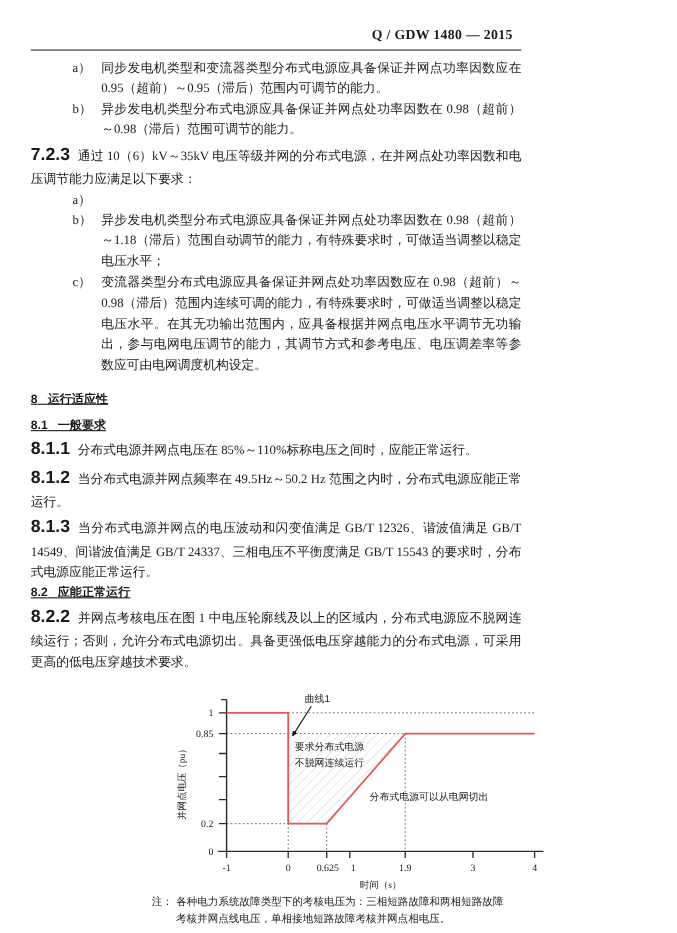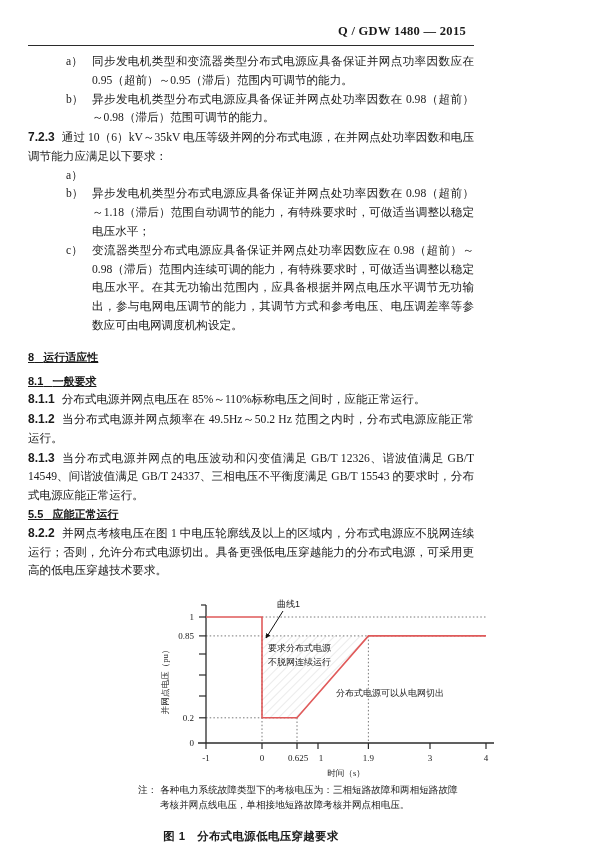--- a/index.html
+++ b/index.html
@@ -72,21 +72,21 @@
   .sec-gap-lg { height: 13px; }
   .sec-gap-sm { height: 6px; }
   .runline {
     margin: 0;
     text-align: justify;
     text-justify: inter-ideograph;
   }
   .runline .lead {
     font-family: "Liberation Sans", sans-serif;
     font-weight: bold;
-    font-size: 12px;
+    font-size: 16px;
     margin-right: 7px;
   }
 
   
   .figure-wrap {
     margin-top: 14px;
     position: relative;
     width: 100%;
     height: 250px;
   }
@@ -200,21 +200,21 @@
       <span class="lead">8.1.1</span><span>分布式电源并网点电压在 85%～110%标称电压之间时，应能正常运行。</span>
     </p>
     <p class="runline">
       <span class="lead">8.1.2</span><span>当分布式电源并网点频率在 49.5Hz～50.2 Hz 范围之内时，分布式电源应能正常运行。</span>
     </p>
     <p class="runline">
       <span class="lead">8.1.3</span><span>当分布式电源并网点的电压波动和闪变值满足 GB/T 12326、谐波值满足 GB/T 14549、间谐波值满足 GB/T 24337、三相电压不平衡度满足 GB/T 15543 的要求时，分布式电源应能正常运行。</span>
     </p>
 
     <p class="clause-head">
-      <span>5.5</span>&nbsp;&nbsp;&nbsp;<span class="cn">应能正常运行</span>
+      <span>8.2</span>&nbsp;&nbsp;&nbsp;<span class="cn">应能正常运行</span>
     </p>
 
     <p class="runline">
       <span class="lead">8.2.2</span><span>并网点考核电压在图 1 中电压轮廓线及以上的区域内，分布式电源应不脱网连续运行；否则，允许分布式电源切出。具备更强低电压穿越能力的分布式电源，可采用更高的低电压穿越技术要求。</span>
     </p>
 
     <div class="figure-wrap">
 
       <div class="chart-box">
         <svg class="chart-svg" width="360" height="185" viewBox="0 0 360 185">

